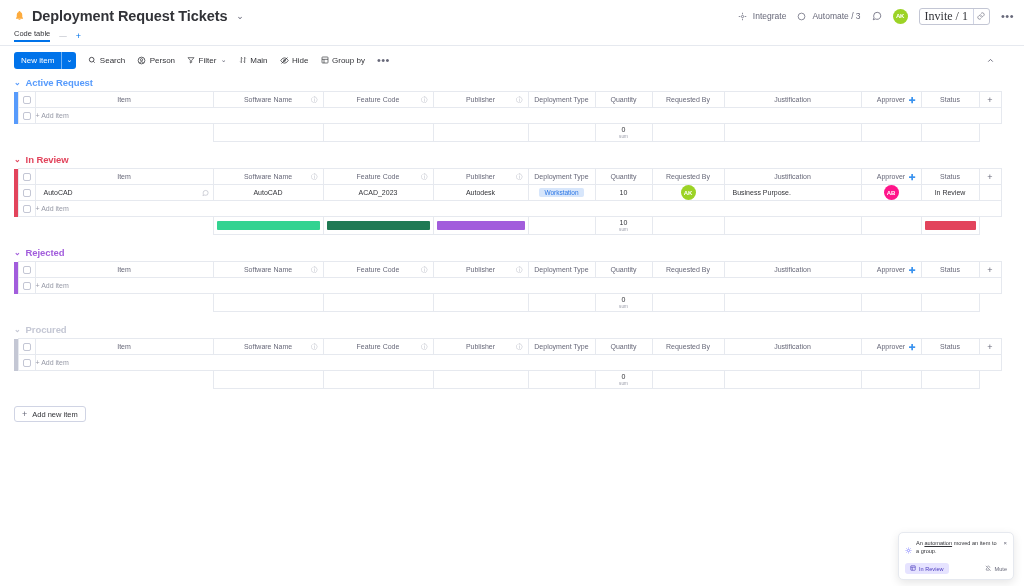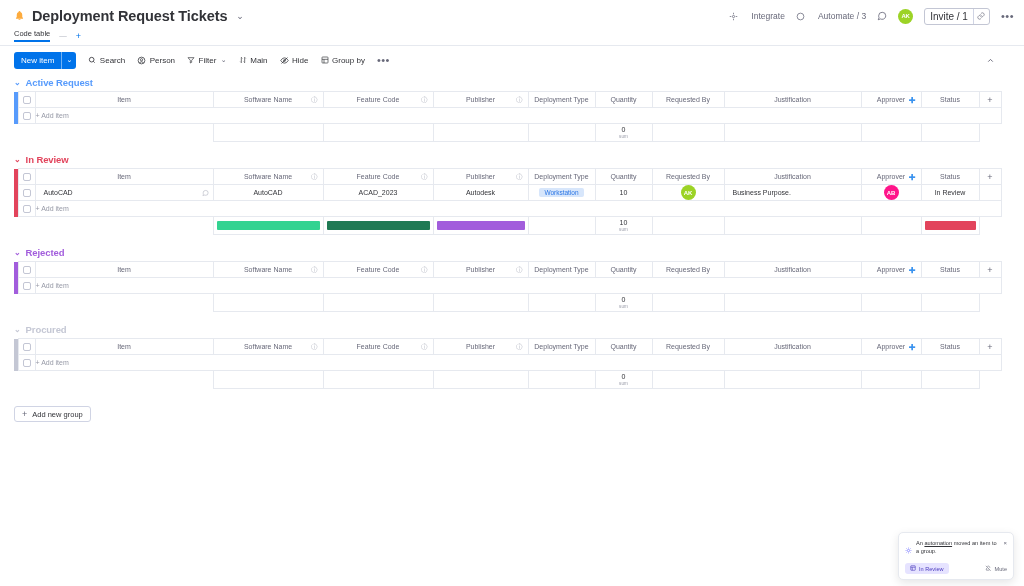--- a/index.html
+++ b/index.html
@@ -21,35 +21,35 @@
   .bell-icon { font-size: 12px; line-height: 1; color: #fdab3d; }
   .board-title {
     font-size: 14.5px; font-weight: 700; letter-spacing: -0.1px; color: #323338;
   }
   .title-caret { font-size: 9px; color: #676879; margin-left: 2px; }
 
   .topbar-right {
     margin-left: auto; display: flex; align-items: center; gap: 11px;
     font-size: 8.5px; color: #676879;
   }
-  .top-action { display: flex; align-items: center; gap: 13px; cursor: pointer; white-space: nowrap;}
+  .top-action { display: flex; align-items: center; gap: 6px; cursor: pointer; white-space: nowrap;}
   .top-action svg { display:block; }
   .avatar {
     width: 15px; height: 15px; border-radius: 50%;
     display: flex; align-items: center; justify-content: center;
     color: #fff; font-size: 6px; font-weight: 600; letter-spacing: -0.2px;
   }
   .avatar.green { background: #9cd326; }
   .avatar.pink  { background: #ff158a; }
   .invite-btn {
     display: flex; align-items: stretch; border: 1px solid #c3c6d4;
     border-radius: 3px; height: 17px; overflow: hidden; background:#fff;
   }
   .invite-btn .lbl {
-    display:flex; align-items:center; padding: 0 5px; font-size: 10px; color:#323338;
+    display:flex; align-items:center; padding: 0 5px; font-size: 12px; color:#323338;font-family:Liberation Serif, serif;
   }
   .invite-btn .sep { width:1px; background:#d0d4e4; }
   .invite-btn .ico {
     display:flex; align-items:center; justify-content:center; width:15px; color:#676879; font-size:8px;
   }
   .dots { font-size: 11px; color:#676879; letter-spacing:0.5px; cursor:pointer; }
 
   
   .tabstrip {
     display: flex; align-items: center; gap: 9px;
@@ -631,21 +631,21 @@
         <td></td>
         <td class="blank"></td>
       </tr>
     </tbody>
       </table>
   </div>
 </div>
 
 <div class="addgroup">
   <span class="pl">+</span>
-  <span>Add new group</span>
+  <span>Add new item</span>
 </div>
 
 
 <div class="toast">
   <div class="toast-top">
     <span class="toast-auto-ico">
       <svg width="7" height="7" viewBox="0 0 24 24" fill="none" stroke="#6c6cff" stroke-width="2.2">
           <circle cx="12" cy="12" r="4"></circle>
           <path d="M12 2v3M12 19v3M2 12h3M19 12h3M5 5l2 2M17 17l2 2M19 5l-2 2M7 17l-2 2"></path>
         </svg>

